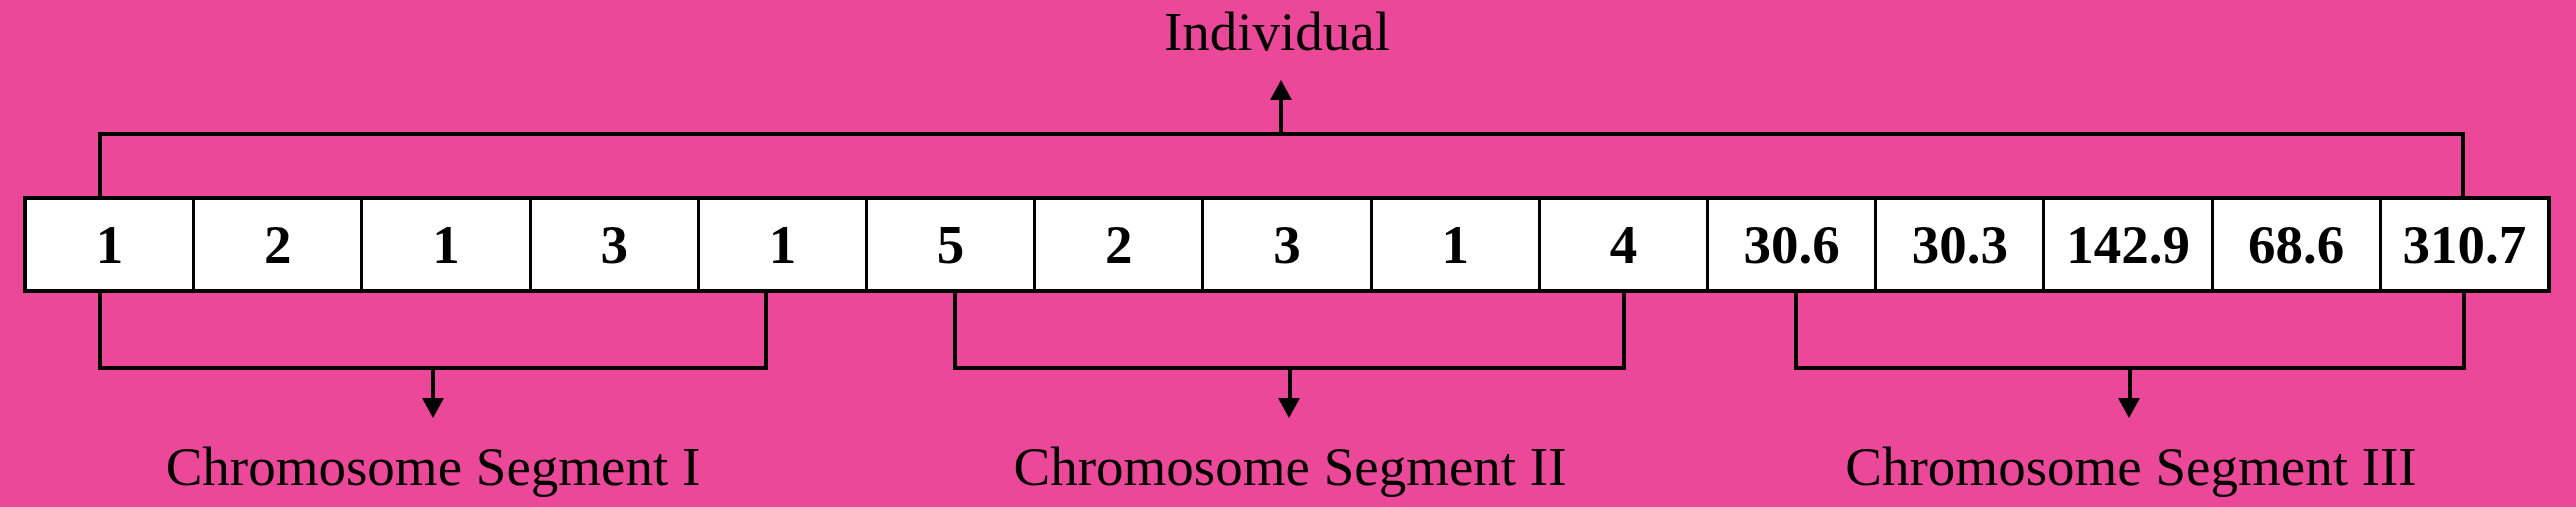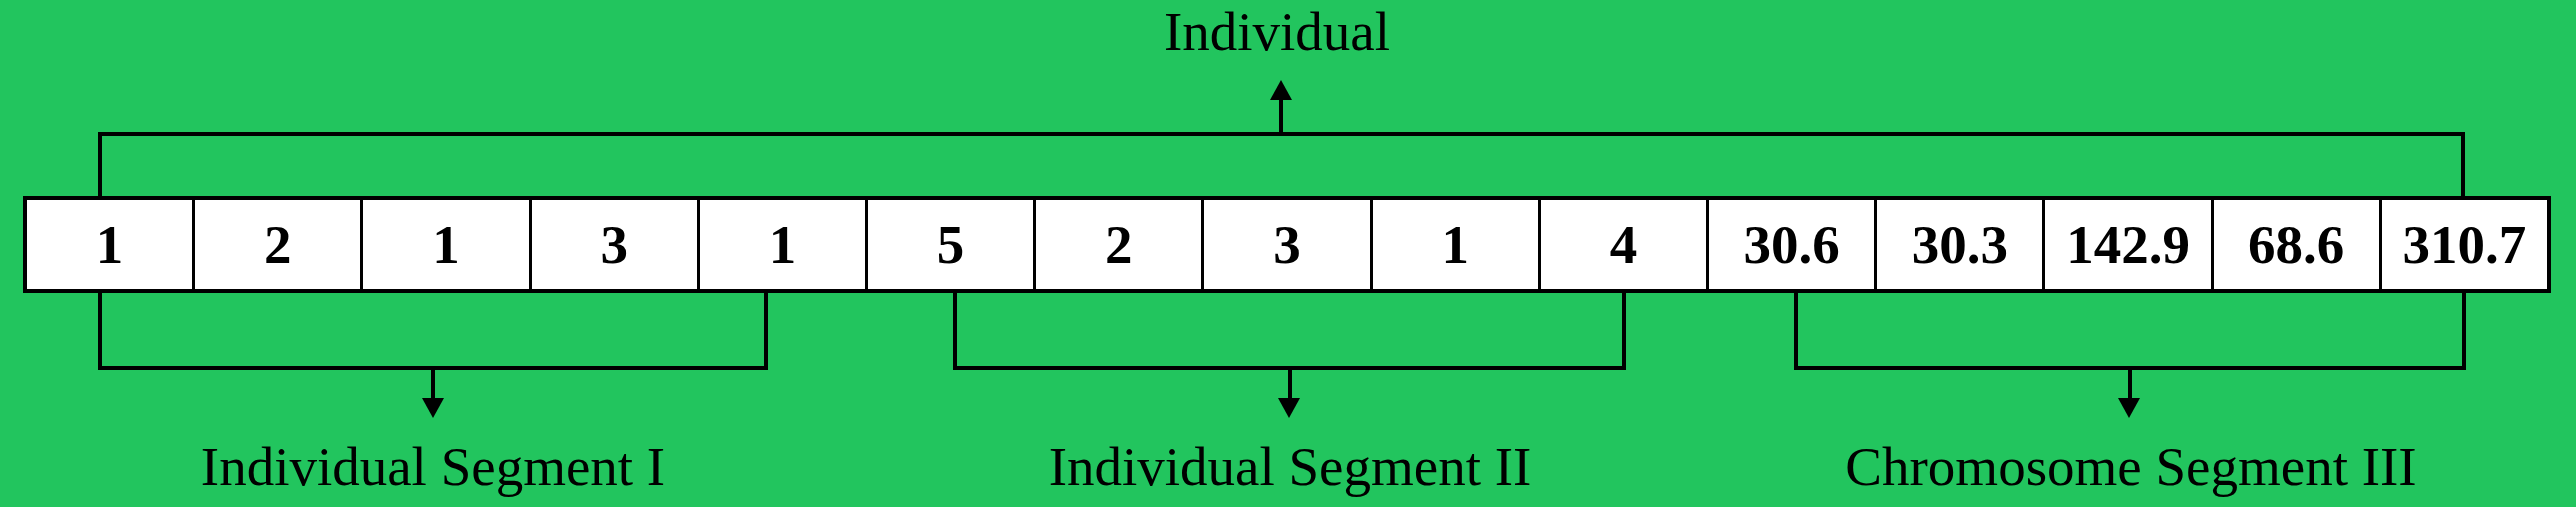--- a/index.html
+++ b/index.html
@@ -1,20 +1,20 @@
 <!DOCTYPE html>
 <html style="font-size:14px"><head>
 <meta charset="utf-8">
 <style>
   html, body { margin: 0; padding: 0; background: #ffffff; }
   #diagram {
     position: relative;
     width: 2576px;
     height: 507px;
-    background: #22c55e;
+    background: #ec4899;
     font-family: "Liberation Serif", "DejaVu Serif", serif;
     color: #000000;
     overflow: hidden;
   }
   .hline { position: absolute; background: #000000; height: 3.5px; }
   .vline { position: absolute; background: #000000; width: 3.5px; }
   .arrow-line { position: absolute; background: #000000; width: 3.5px; }
   .tri-up {
     position: absolute; width: 0; height: 0;
     border-left: 11.4px solid transparent;
@@ -123,32 +123,32 @@
 
   <div>
     <div class="vline" style="left:98px; top:293px; height:77px;"></div>
     <div class="vline" style="left:764px; top:293px; height:77px;"></div>
     <div class="hline" style="left:98px; top:366px; width:670px;"></div>
   </div>
   <div>
     <div class="arrow-line" style="left:431px; top:368px; height:33px;"></div>
     <div class="tri-down" style="left:422px; top:398px;"></div>
   </div>
-  <div class="caption" style="left:433px; top:439px;">Individual Segment I</div>
+  <div class="caption" style="left:433px; top:439px;">Chromosome Segment I</div>
 
   <div>
     <div class="vline" style="left:953px; top:293px; height:77px;"></div>
     <div class="vline" style="left:1622px; top:293px; height:77px;"></div>
     <div class="hline" style="left:953px; top:366px; width:672px;"></div>
   </div>
   <div>
     <div class="arrow-line" style="left:1288px; top:368px; height:33px;"></div>
     <div class="tri-down" style="left:1278px; top:398px;"></div>
   </div>
-  <div class="caption" style="left:1290px; top:439px;">Individual Segment II</div>
+  <div class="caption" style="left:1290px; top:439px;">Chromosome Segment II</div>
 
   <div>
     <div class="vline" style="left:1794px; top:293px; height:77px;"></div>
     <div class="vline" style="left:2462px; top:293px; height:77px;"></div>
     <div class="hline" style="left:1794px; top:366px; width:671px;"></div>
   </div>
   <div>
     <div class="arrow-line" style="left:2128px; top:368px; height:33px;"></div>
     <div class="tri-down" style="left:2118px; top:398px;"></div>
   </div>

